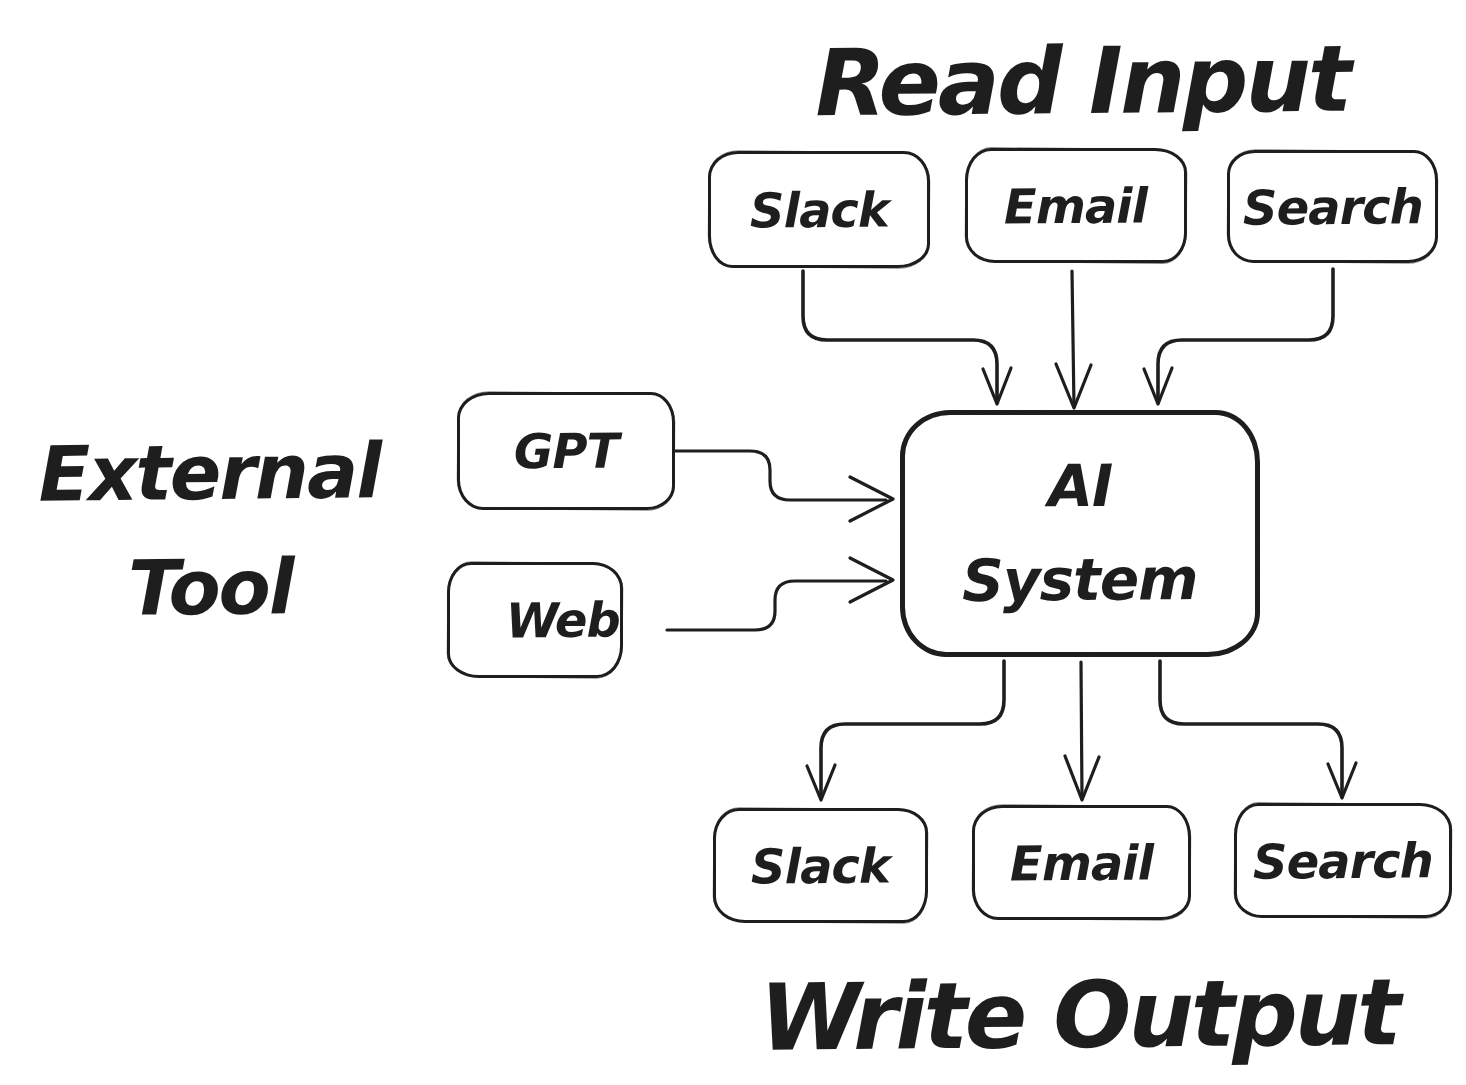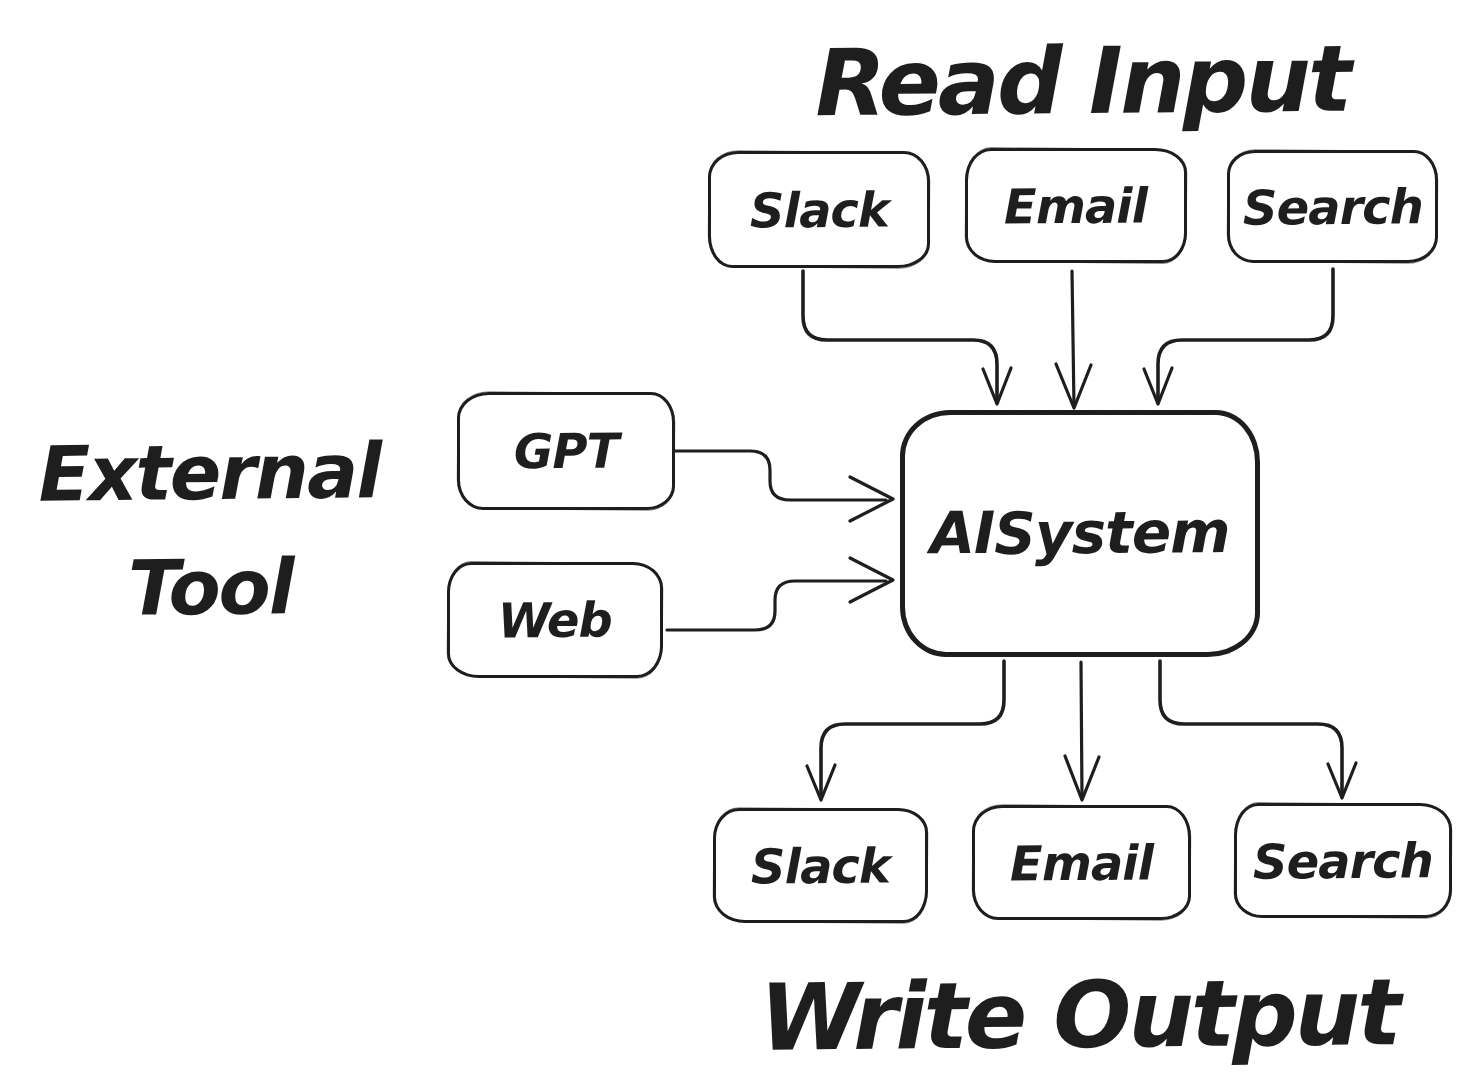--- a/index.html
+++ b/index.html
@@ -24,20 +24,21 @@
     content:"";position:absolute;inset:-3px;
     border:1.5px solid #1e1e1e;border-radius:inherit;
     transform:rotate(0.6deg);opacity:.5;pointer-events:none;
   }
   .node .lbl{
     font-size:48px;font-weight:bold;letter-spacing:-1px;
     white-space:nowrap;transform:rotate(-0.4deg);
   }
   .node.ai{
     border-width:5.5px;
+    flex-direction:column;
   }
   .node.ai::before{border-width:2px;transform:rotate(0.35deg);opacity:.45;}
   .node.ai .lbl{font-size:58px;line-height:1.62;transform:rotate(-0.5deg);}
   .title{
     position:absolute;display:flex;align-items:center;justify-content:center;
     font-size:92px;font-weight:bold;letter-spacing:-3px;white-space:nowrap;
     transform:rotate(-0.5deg);
   }
   .side-label{
     position:absolute;text-align:center;
@@ -87,21 +88,21 @@
   <div class="node" style="left:965px;top:148px;width:222px;height:115px;border-radius:26px 32px 24px 30px / 32px 24px 30px 26px;">
     <span class="lbl">Email</span>
   </div>
   <div class="node" style="left:1227px;top:150px;width:211px;height:113px;border-radius:28px 24px 30px 26px / 24px 30px 26px 28px;">
     <span class="lbl">Search</span>
   </div>
 
   <div class="node" style="left:445px;top:392px;width:218px;height:118px;border-radius:32px 24px 28px 26px / 26px 30px 24px 30px;margin-left:12px;">
     <span class="lbl">GPT</span>
   </div>
-  <div class="node" style="left:447px;top:562px;width:216px;height:116px;border-radius:24px 30px 26px 32px / 30px 26px 32px 24px;">
+  <div class="node" style="left:447px;top:562px;width:176px;height:116px;border-radius:24px 30px 26px 32px / 30px 26px 32px 24px;justify-content:flex-end;">
     <span class="lbl">Web</span>
   </div>
 
   <div class="node ai" style="left:900px;top:410px;width:360px;height:247px;border-radius:50px 44px 52px 46px / 46px 52px 44px 50px;">
     <span class="lbl">AI</span>
     <span class="lbl">System</span>
   </div>
 
   <div class="node" style="left:713px;top:808px;width:215px;height:115px;border-radius:26px 30px 24px 32px / 30px 24px 32px 26px;">
     <span class="lbl">Slack</span>

